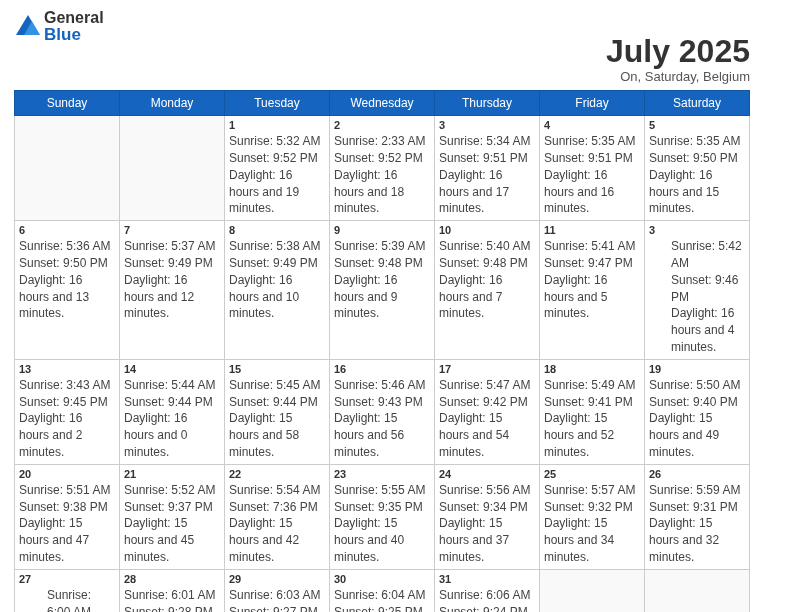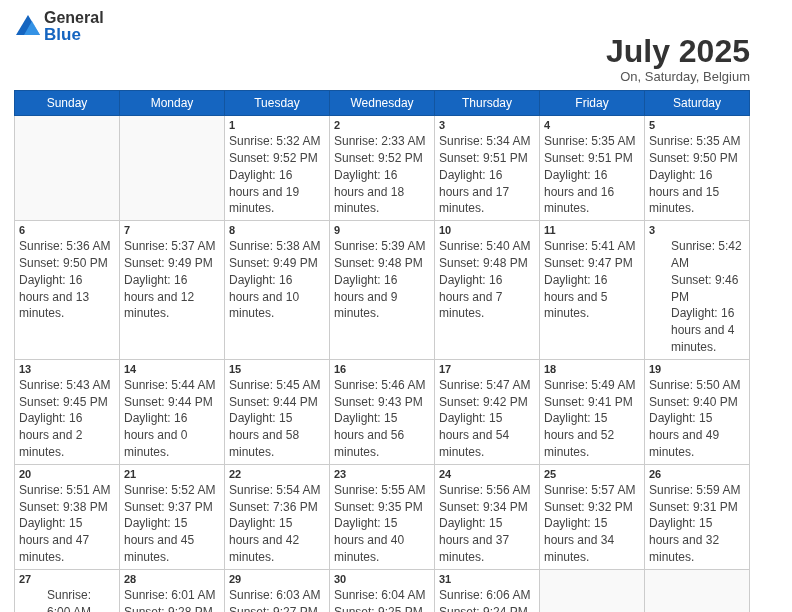--- a/index.html
+++ b/index.html
@@ -212,21 +212,21 @@
           <td>
             <span class="day-number">3</span>
             <div class="day-info" style="white-space: pre-line; margin-left: 22px;">Sunrise: 5:42 AM
 Sunset: 9:46 PM
 Daylight: 16 hours and 4 minutes.</div>
           </td>
         </tr>
         <tr>
           <td>
             <span class="day-number">13</span>
-            <div class="day-info" style="white-space: pre-line;">Sunrise: 5:43 AM
+            <div class="day-info" style="white-space: pre-line;">Sunrise: 3:43 AM
 Sunset: 9:45 PM
 Daylight: 16 hours and 2 minutes.</div>
           </td>
           <td>
             <span class="day-number">14</span>
             <div class="day-info" style="white-space: pre-line;">Sunrise: 5:44 AM
 Sunset: 9:44 PM
 Daylight: 16 hours and 0 minutes.</div>
           </td>
           <td>

